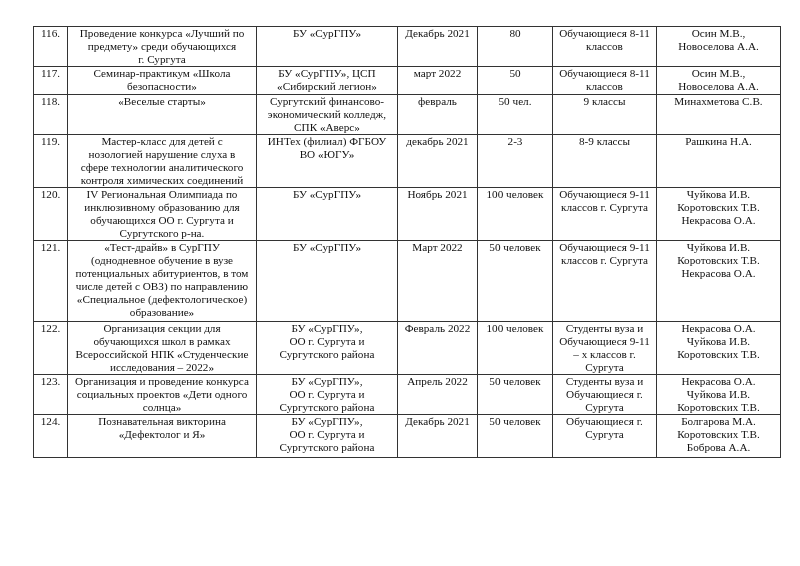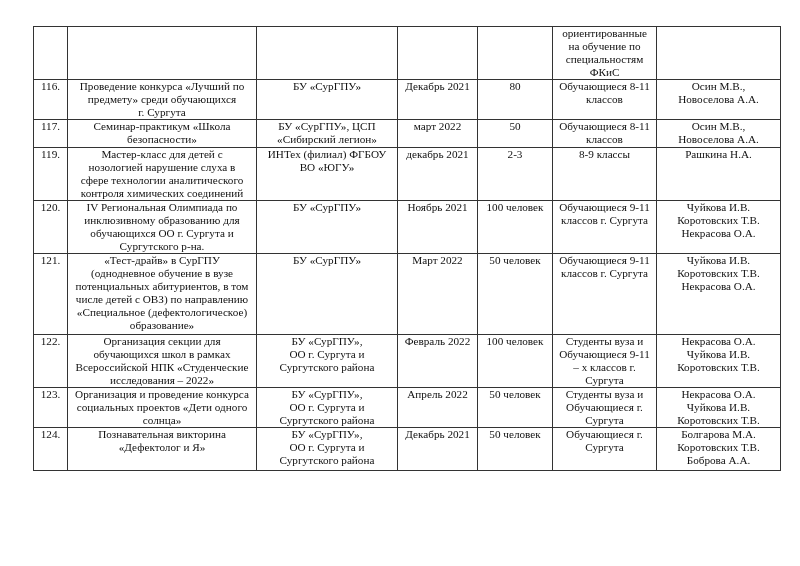--- a/index.html
+++ b/index.html
@@ -21,32 +21,20 @@
   <colgroup>
     <col style="width:34px">
       <col style="width:189px">
       <col style="width:141px">
     <col style="width:80px">
       <col style="width:75px">
       <col style="width:104px">
       <col style="width:124px">
   </colgroup>
   <tbody>
-    <tr style="height:53px">
-      <td class="num"></td>
-      <td class="l ml"></td>
-      <td class="c ml"></td>
-      <td class="c"></td>
-      <td class="c"></td>
-      <td class="c ml">ориентированные
-на обучение по
-специальностям
-ФКиС</td>
-      <td class="c ml"></td>
-    </tr>
     <tr style="height:40px">
       <td class="num">116.</td>
       <td class="l ml">Проведение конкурса «Лучший по
 предмету» среди обучающихся
 г. Сургута</td>
       <td class="c ml">БУ «СурГПУ»</td>
       <td class="c">Декабрь 2021</td>
       <td class="c">80</td>
       <td class="c ml">Обучающиеся 8-11
 классов</td>
@@ -58,20 +46,31 @@
       <td class="l ml">Семинар-практикум «Школа
 безопасности»</td>
       <td class="c ml">БУ «СурГПУ», ЦСП
 «Сибирский легион»</td>
       <td class="c">март 2022</td>
       <td class="c">50</td>
       <td class="c ml">Обучающиеся 8-11
 классов</td>
       <td class="c ml">Осин М.В.,
 Новоселова А.А.</td>
+    </tr>
+    <tr style="height:39px">
+      <td class="num">118.</td>
+      <td class="l ml">«Веселые старты»</td>
+      <td class="c ml">Сургутский финансово-
+экономический колледж,
+СПК «Аверс»</td>
+      <td class="c">февраль</td>
+      <td class="c">50 чел.</td>
+      <td class="c ml">9 классы</td>
+      <td class="c ml">Минахметова С.В.</td>
     </tr>
     <tr style="height:52px">
       <td class="num">119.</td>
       <td class="l ml">Мастер-класс для детей с
 нозологией нарушение слуха в
 сфере технологии аналитического
 контроля химических соединений</td>
       <td class="c ml">ИНТех (филиал) ФГБОУ
 ВО «ЮГУ»</td>
       <td class="c">декабрь 2021</td>

